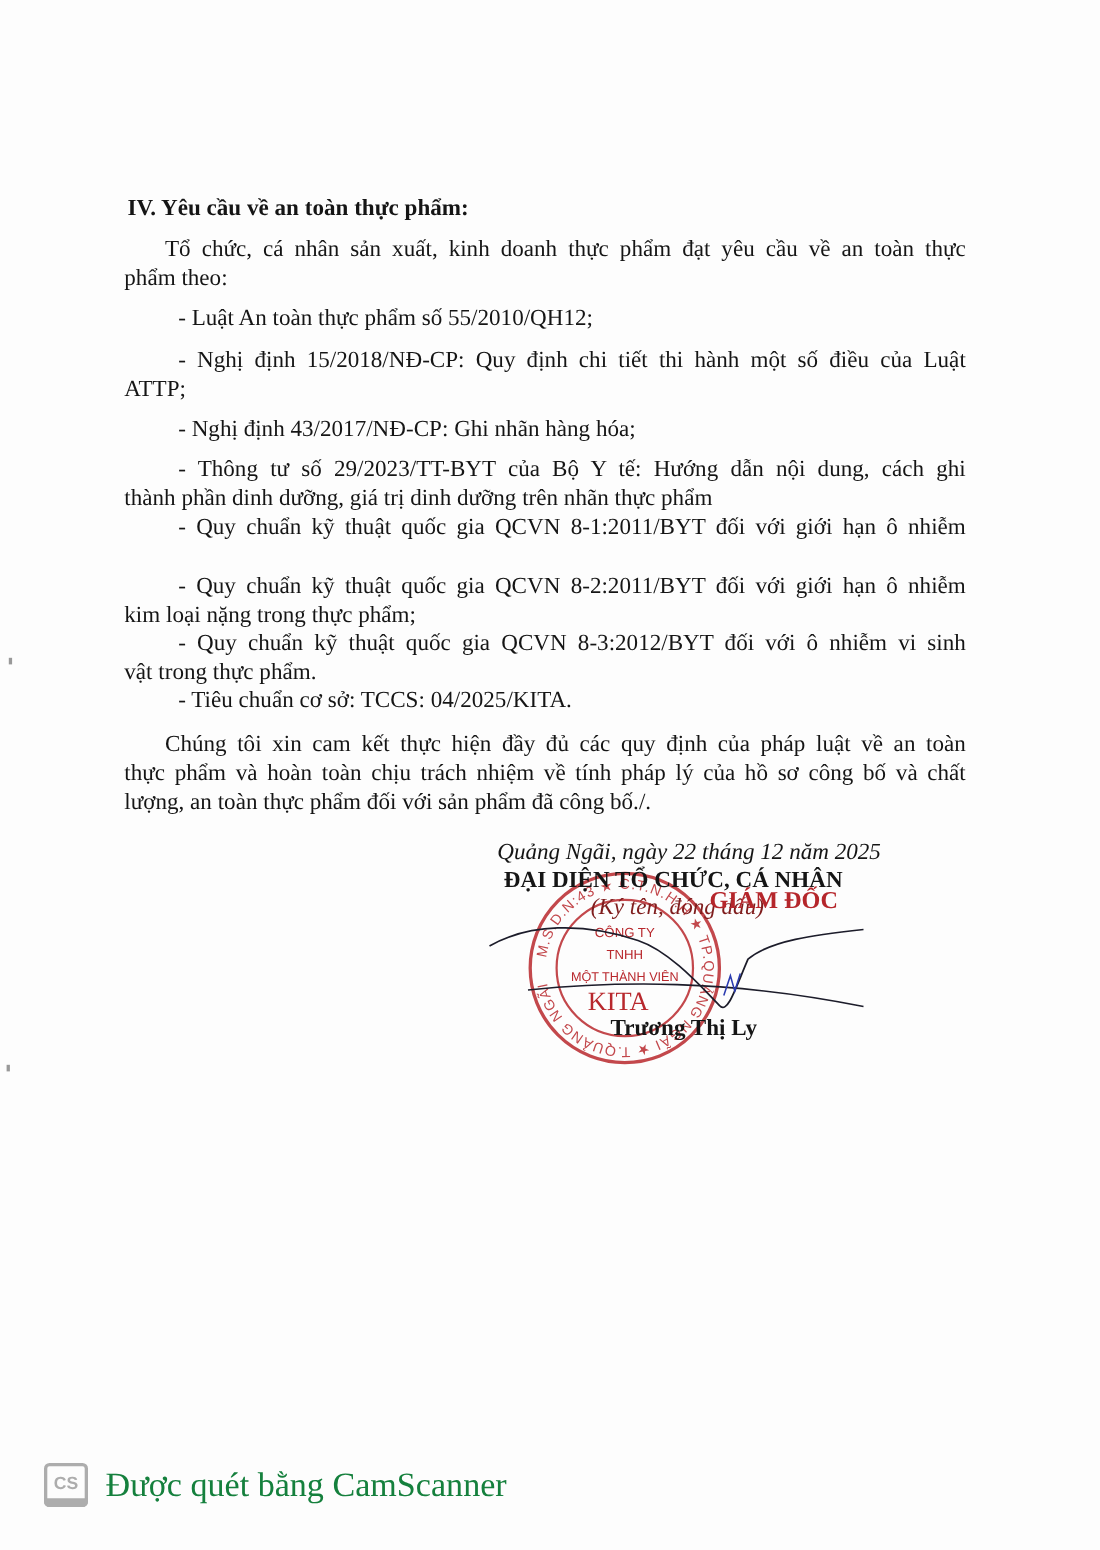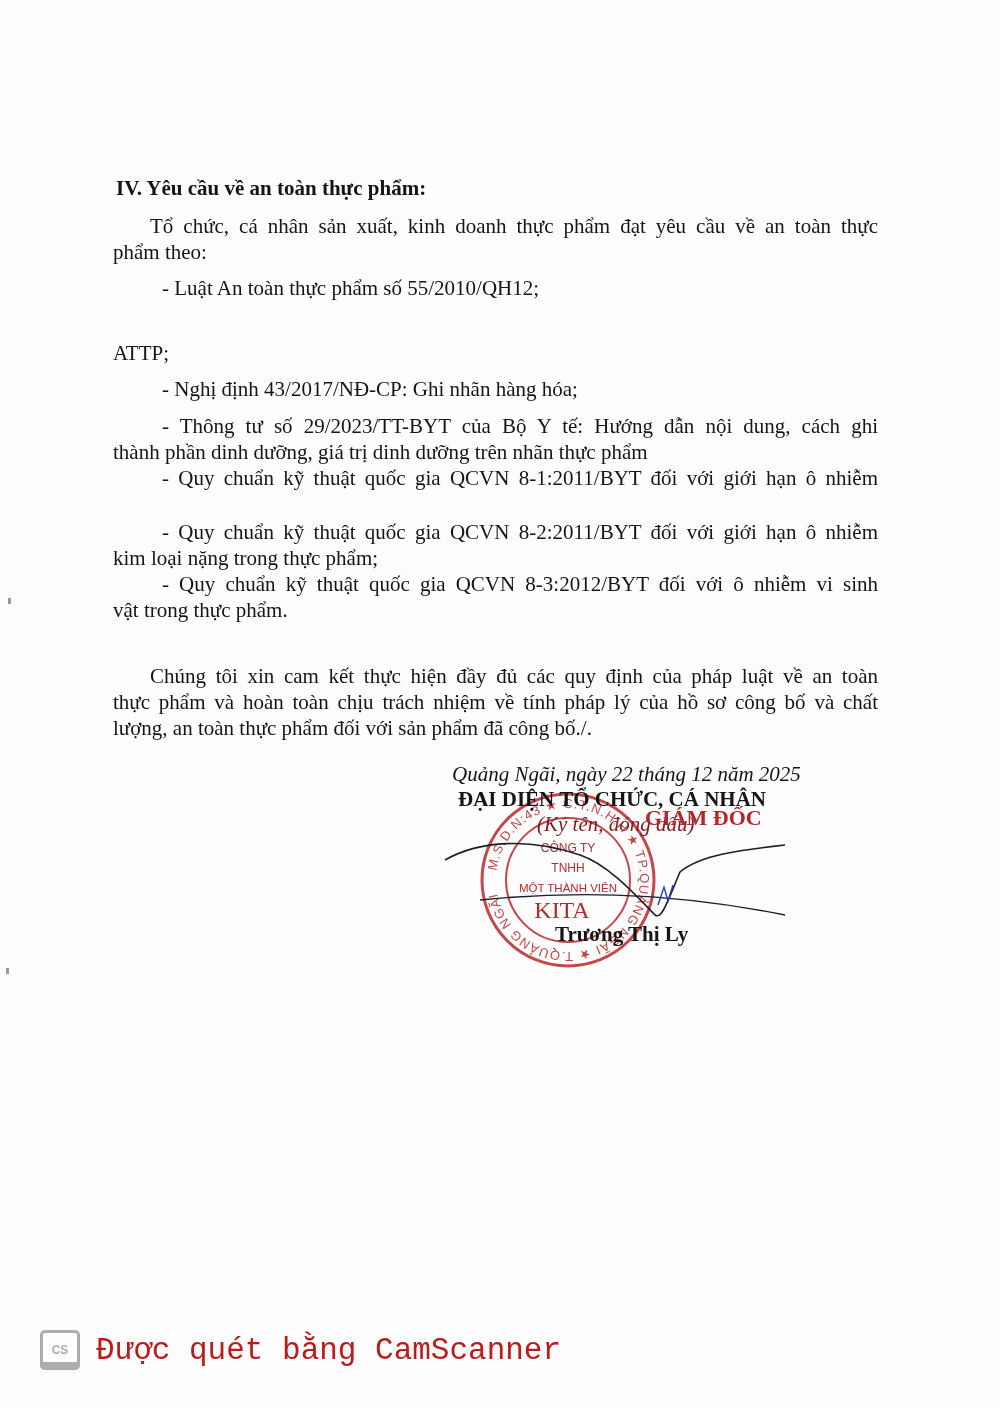--- a/index.html
+++ b/index.html
@@ -16,54 +16,56 @@
   .place-date { position: absolute; left: 452px; top: 762px; font-style: italic; font-size: 21px; white-space: nowrap; }
   .rep-title { position: absolute; left: 458px; top: 787px; font-weight: bold; font-size: 21px; white-space: nowrap; }
   .sign-note { position: absolute; left: 537px; top: 812px; font-style: italic; font-size: 21px; white-space: nowrap; color: #7f1d1d; }
   .position { position: absolute; left: 645px; top: 805px; font-weight: bold; font-size: 22px; color: #b5262b; white-space: nowrap; }
   .signer { position: absolute; left: 555px; top: 922px; font-weight: bold; font-size: 21px; white-space: nowrap; }
   .stamp { position: absolute; left: 478px; top: 790px; width: 180px; height: 180px; }
   .signature { position: absolute; left: 440px; top: 820px; width: 350px; height: 110px; }
   .watermark { position: absolute; left: 40px; top: 1330px; display: flex; align-items: center; color: #a9a9a9; }
   .cs-logo {
     width: 40px; height: 40px; border: 3px solid #adadad; border-radius: 5px; box-sizing: border-box;
-    font-family: "Liberation Sans", sans-serif; font-weight: bold; font-size: 12px; color: #adadad;
+    font-family: "Liberation Sans", sans-serif; font-weight: bold; font-size: 16px; color: #adadad;
     display: flex; align-items: center; justify-content: center; margin-right: 16px; position: relative;
   }
   .cs-logo::after { content: ""; position: absolute; left: -3px; right: -3px; bottom: -3px; height: 8px; background: #adadad; border-radius: 0 0 5px 5px; }
-  .wm-text { font-family: Liberation Mono, monospace; font-size: 31px; color: #b91c1c; }
+  .wm-text { font-family: Liberation Serif, serif; font-size: 31px; color: #15803d; }
   .speck { position: absolute; width: 3px; height: 6px; background: #999; }
 </style>
 </head>
 <body>
 
 <div class="page">
 
   <div class="line heading" style="left:116px; top:175px;">IV. Yêu cầu về an toàn thực phẩm:</div>
 
   <div class="line just" style="left:150px; top:213px; width:728px;">Tổ chức, cá nhân sản xuất,  kinh doanh thực phẩm đạt yêu cầu về an toàn thực</div>
   <div class="line" style="left:113px; top:239px;font-family:Liberation Serif, serif;">phẩm theo:</div>
 
   <div class="line" style="left:162px; top:275px;">- Luật An toàn thực phẩm số 55/2010/QH12;</div>
 
+  <div class="line just" style="left:162px; top:314px; width:716px;">- Nghị định 15/2018/NĐ-CP: Quy định chi tiết thi hành một số điều của Luật</div>
   <div class="line" style="left:113px; top:340px;">ATTP;</div>
 
   <div class="line" style="left:162px; top:376px;">- Nghị định 43/2017/NĐ-CP: Ghi nhãn hàng hóa;</div>
 
   <div class="line just" style="left:162px; top:413px; width:716px;">- Thông tư số 29/2023/TT-BYT của Bộ Y tế: Hướng dẫn nội dung, cách ghi</div>
   <div class="line" style="left:113px; top:439px;">thành phần dinh dưỡng, giá trị dinh dưỡng trên nhãn thực phẩm</div>
 
   <div class="line just" style="left:162px; top:465px; width:716px;">- Quy chuẩn kỹ thuật quốc gia QCVN 8-1:2011/BYT đối với giới hạn ô nhiễm</div>
 
   <div class="line just" style="left:162px; top:519px; width:716px;">- Quy chuẩn kỹ thuật quốc gia QCVN 8-2:2011/BYT đối với giới hạn ô nhiễm</div>
   <div class="line" style="left:113px; top:545px;">kim loại nặng trong thực phẩm;</div>
 
   <div class="line just" style="left:162px; top:571px; width:716px;">- Quy chuẩn kỹ thuật quốc gia QCVN 8-3:2012/BYT đối với ô nhiễm vi sinh</div>
   <div class="line" style="left:113px; top:597px;">vật trong thực phẩm.</div>
 
+  <div class="line" style="left:162px; top:623px;">- Tiêu chuẩn cơ sở: TCCS: 04/2025/KITA.</div>
 
   <div class="line just" style="left:150px; top:663px; width:728px;">Chúng tôi xin cam kết thực hiện đầy đủ các quy định của pháp luật về an toàn</div>
   <div class="line" style="left:113px; top:715px;">lượng, an toàn thực phẩm đối với sản phẩm đã công bố./.</div>
   <div class="line just" style="left:113px; top:689px; width:765px;">thực phẩm và hoàn toàn chịu trách nhiệm về tính pháp lý của hồ sơ công bố và chất</div>
 
   <svg class="stamp" viewBox="0 0 180 180">
     <defs>
       <path id="ringPath" d="M 90 90 m -72 0 a 72 72 0 1 1 144 0 a 72 72 0 1 1 -144 0"></path>
     </defs>
     <circle cx="90" cy="90" r="86" fill="none" stroke="#b8282d" stroke-width="3" opacity="0.85"></circle>

